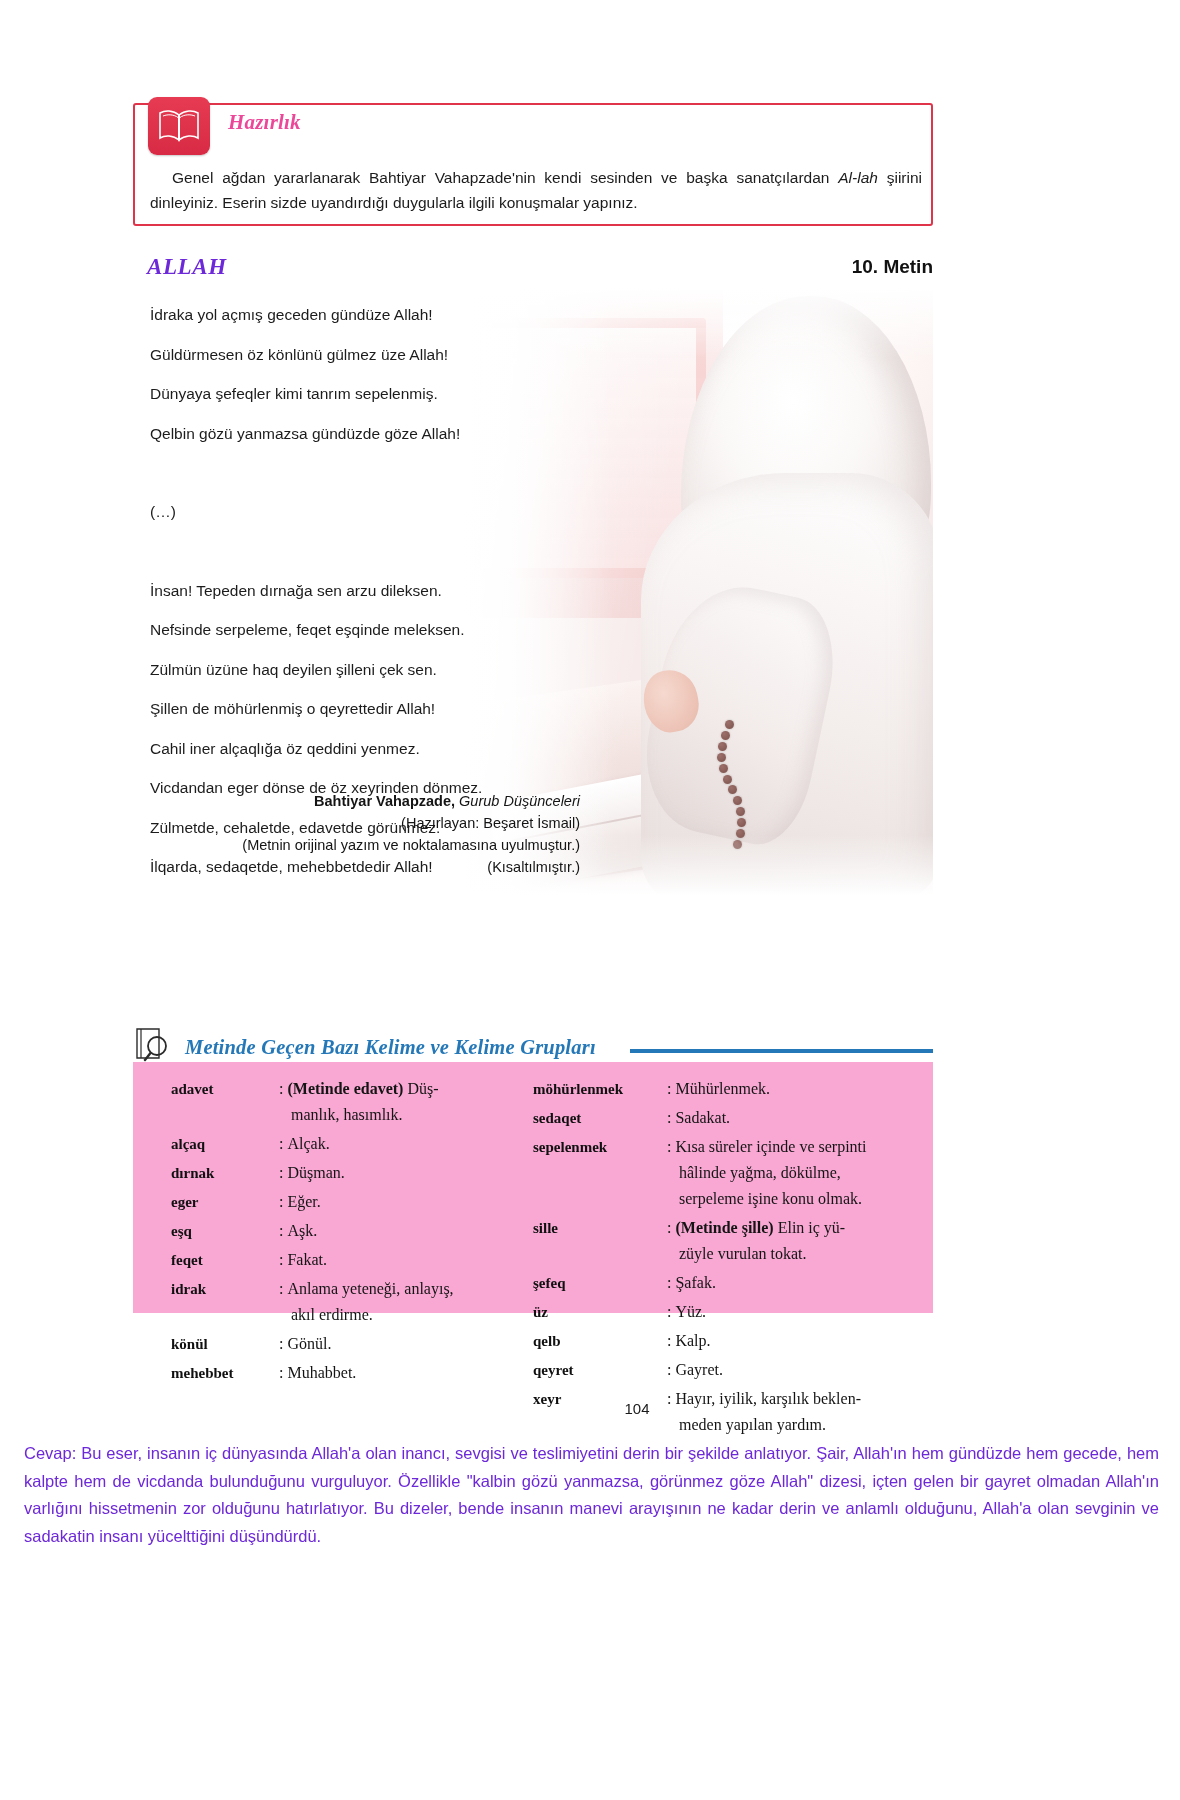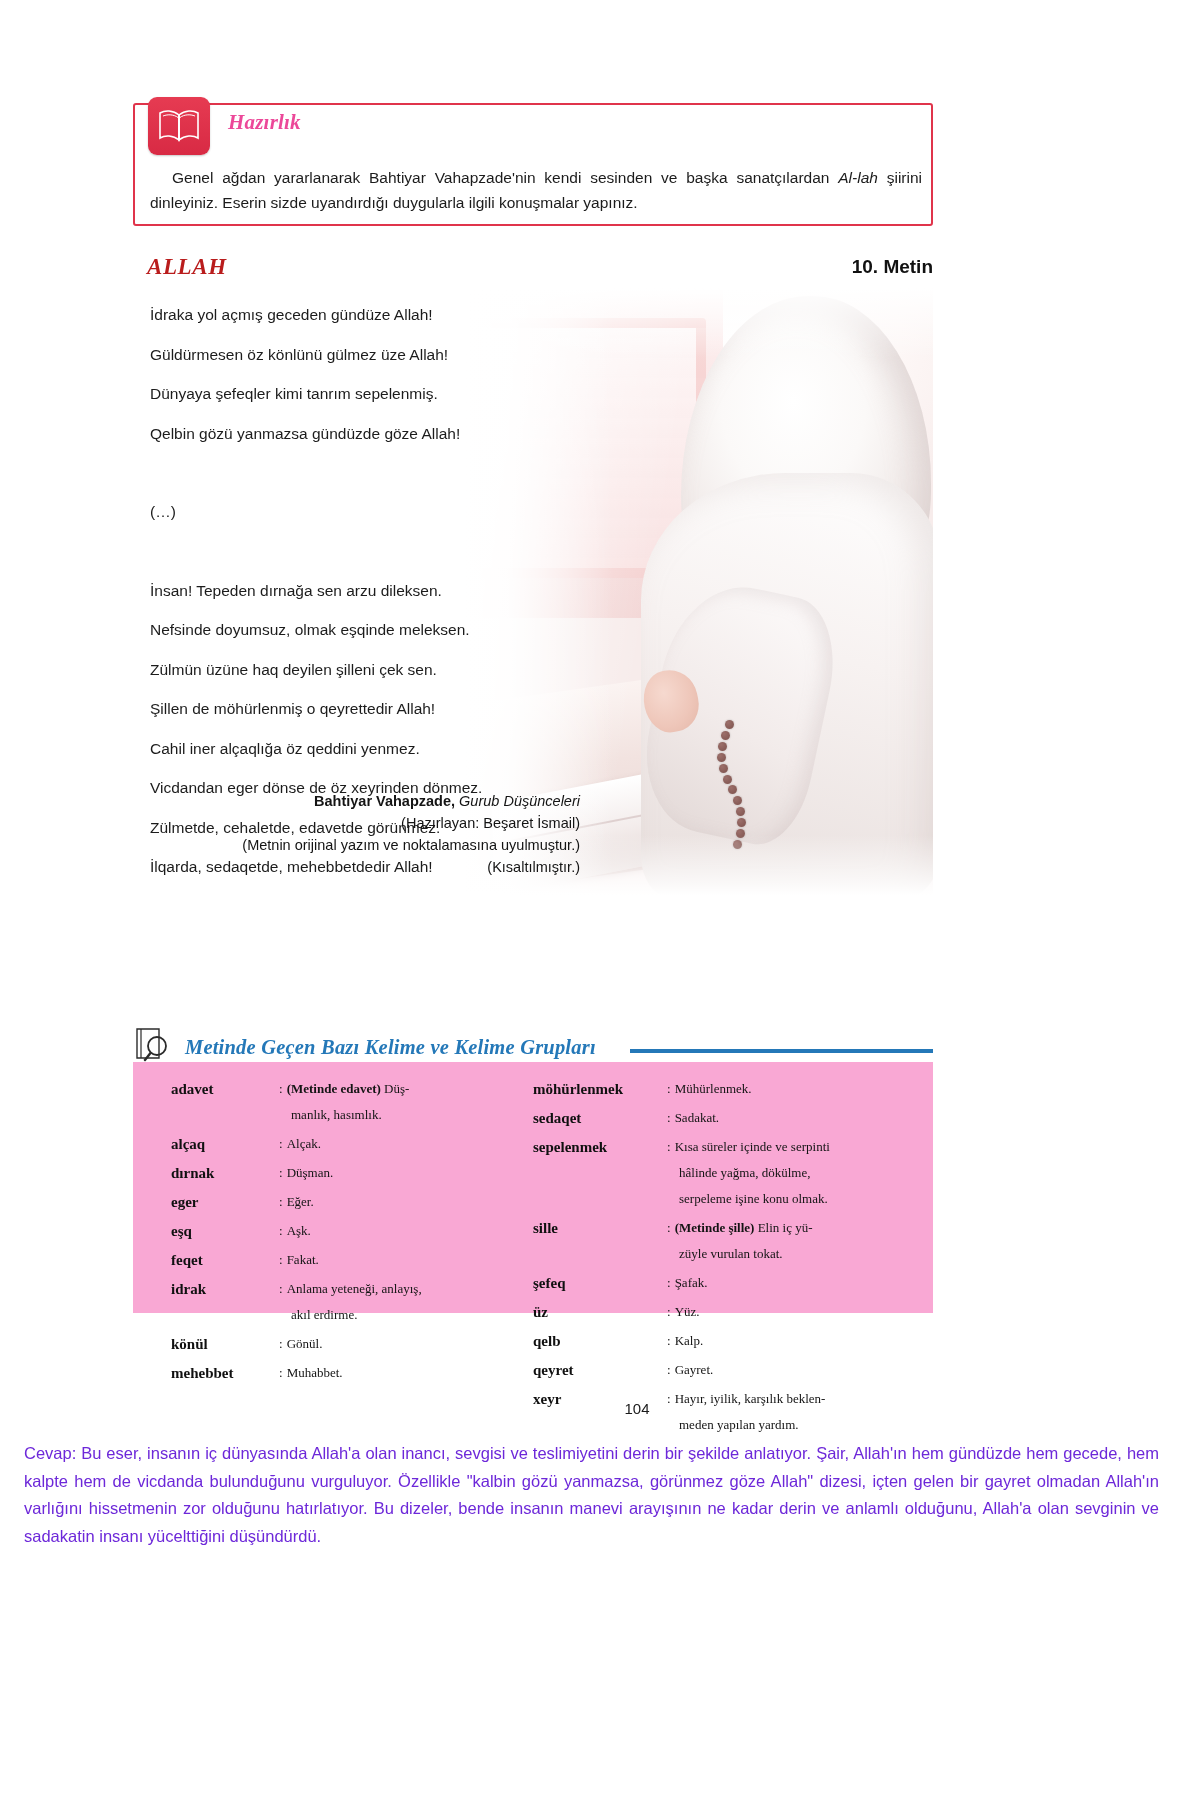--- a/index.html
+++ b/index.html
@@ -178,21 +178,21 @@
   }
 
   .poem-title {
     position: absolute;
     left: 14px;
     top: 14px;
     font-family: "Liberation Serif", serif;
     font-weight: bold;
     font-style: italic;
     font-size: 23px;
-    color: #b91c1c;
+    color: #6d28d9;
     letter-spacing: .6px;
   }
   .metin-label {
     position: absolute;
     right: 0px;
     top: 16px;
     font-size: 19px;
     font-weight: bold;
     color: #111111;
   }
@@ -277,21 +277,21 @@
   .vterm {
     font-size: 15px;
     font-weight: bold;
     color: #101010;
     line-height: 26px;
     flex: 0 0 auto;
   }
   .vcol.left  .vterm { width: 108px; }
   .vcol.right .vterm { width: 134px; }
   .vdef {
-    font-size: 13px;
+    font-size: 16px;
     color: #141414;
     line-height: 26px;
     flex: 1 1 auto;
   }
   .vdef b { font-weight: bold; }
   .vdef .colon { margin-right: 4px; }
   .vdef .cont { display:block; padding-left: 12px; }
 
   .page-num {
     position: absolute;
@@ -373,21 +373,21 @@
 
     <div class="poem-lines">
       <div>İdraka yol açmış geceden gündüze Allah!</div>
       <div>Güldürmesen öz könlünü gülmez üze Allah!</div>
       <div>Dünyaya şefeqler kimi tanrım sepelenmiş.</div>
       <div>Qelbin gözü yanmazsa gündüzde göze Allah!</div>
       <div class="poem-gap"></div>
       <div>(…)</div>
       <div class="poem-gap"></div>
       <div>İnsan! Tepeden dırnağa sen arzu dileksen.</div>
-      <div>Nefsinde doyumsuz, olmak eşqinde meleksen.</div>
+      <div>Nefsinde serpeleme, feqet eşqinde meleksen.</div>
       <div>Zülmün üzüne haq deyilen şilleni çek sen.</div>
       <div>Şillen de möhürlenmiş o qeyrettedir Allah!</div>
       <div>Cahil iner alçaqlığa öz qeddini yenmez.</div>
       <div>Vicdandan eger dönse de öz xeyrinden dönmez.</div>
       <div>Zülmetde, cehaletde, edavetde görünmez.</div>
       <div>İlqarda, sedaqetde, mehebbetdedir Allah!</div>
     </div>
   </div>
 
   <div class="attrib">

